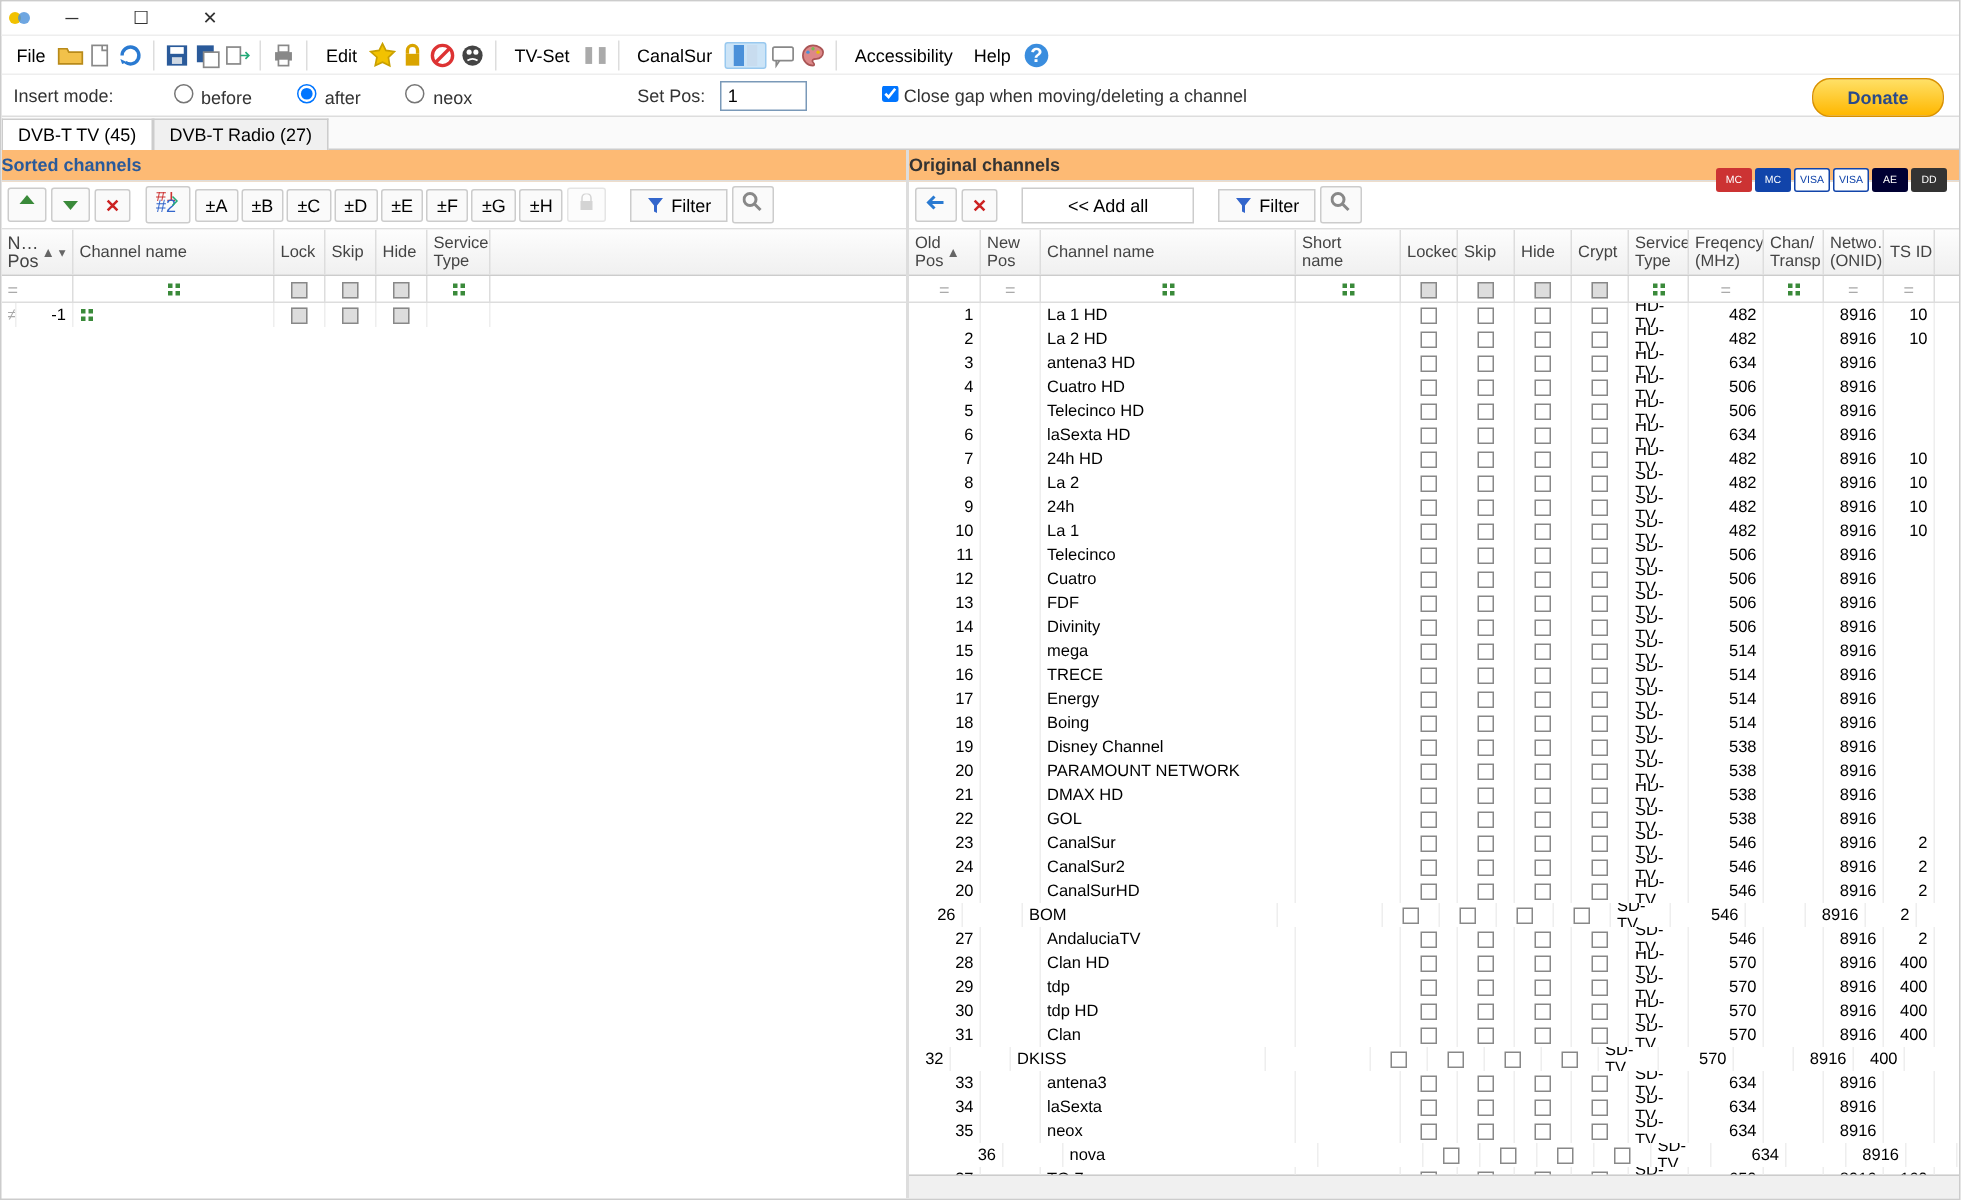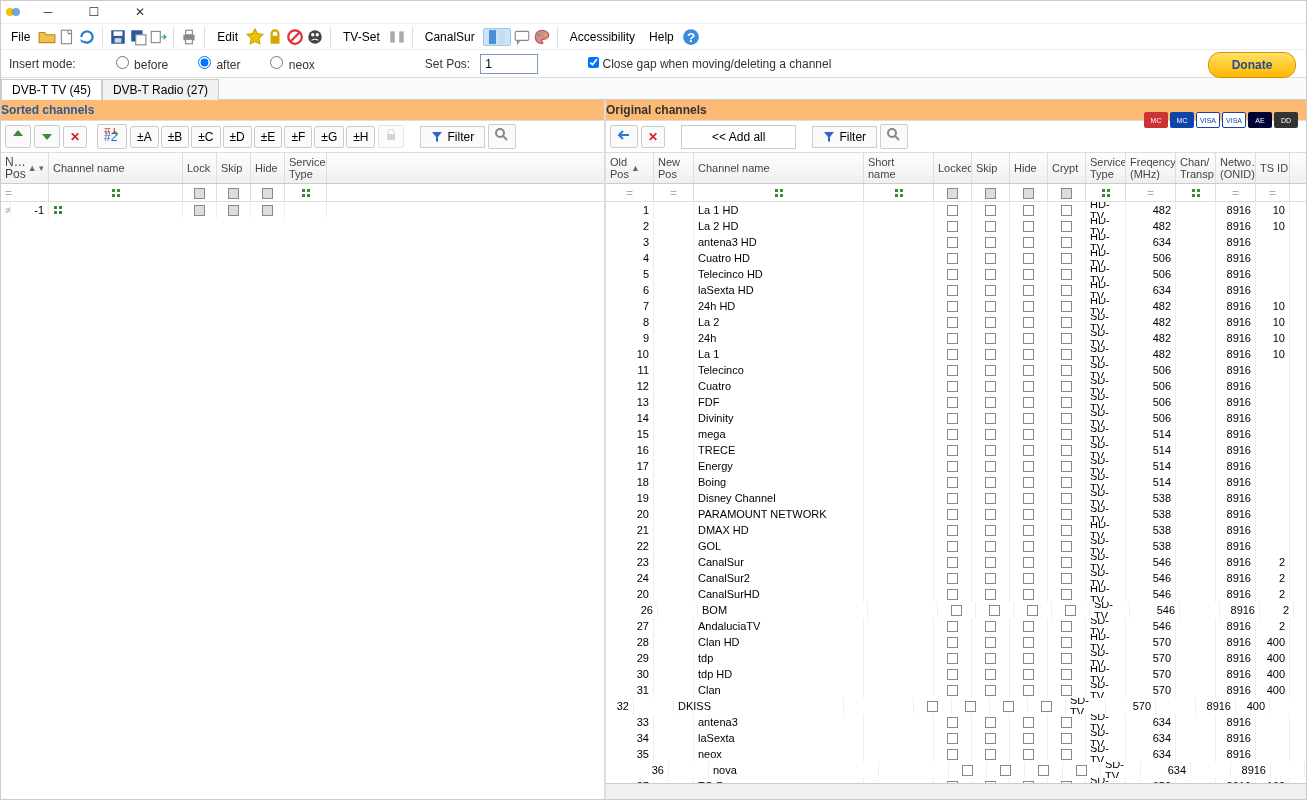--- a/index.html
+++ b/index.html
@@ -986,21 +986,21 @@
             <div class="cell chk" style="width:38px">
               <div class="cbox"></div>
             </div>
             <div class="cell" style="width:40px">HD-TV</div>
             <div class="cell num" style="width:50px">546</div>
             <div class="cell" style="width:40px"></div>
             <div class="cell num" style="width:40px">8916</div>
             <div class="cell num" style="width:34px">2</div>
           </div>
           <div class="row">
-            <div class="cell num" style="width:52px">26</div>
+            <div class="cell num" style="width:36px">26</div>
             <div class="cell" style="width:40px"></div>
             <div class="cell" style="width:170px">BOM</div>
             <div class="cell" style="width:70px"></div>
             <div class="cell chk" style="width:38px">
               <div class="cbox"></div>
             </div>
             <div class="cell chk" style="width:38px">
               <div class="cbox"></div>
             </div>
             <div class="cell chk" style="width:38px">

